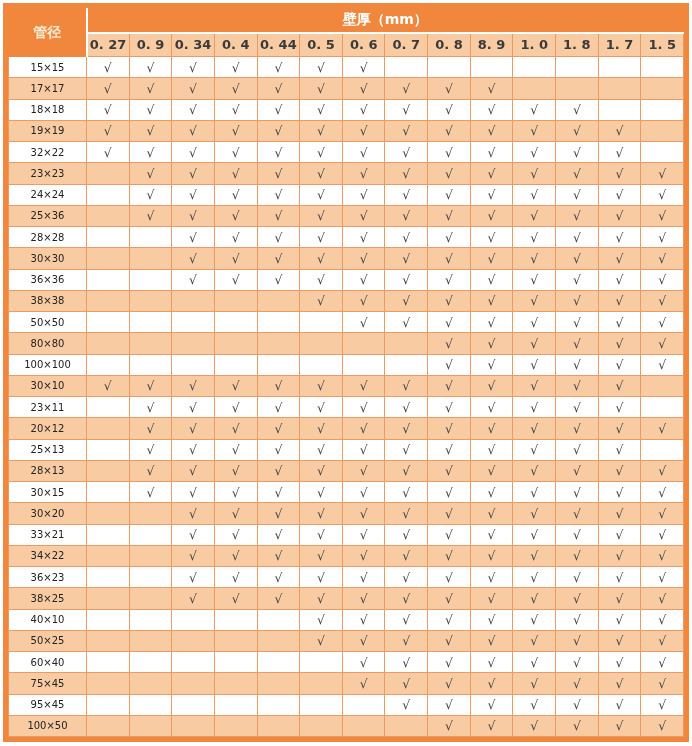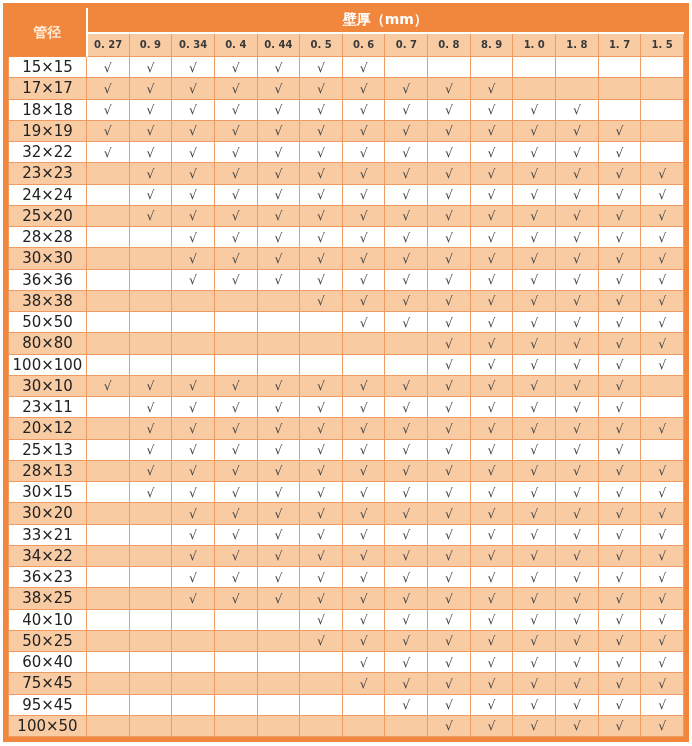--- a/index.html
+++ b/index.html
@@ -36,37 +36,37 @@
   }
   thead th.corner{
     color:#FDE9D4;
     border-right:2px solid #ffffff;
     border-bottom:1px solid var(--orange);
   }
   thead tr.sub th{
     background:var(--stripe);
     color:#3a3a3a;
     font-weight:bold;
-    font-size:10px;
+    font-size:13px;
     border:1px solid var(--border);
     border-top:2px solid #ffffff;
   }
   tbody td{
     border:1px solid var(--border);
     text-align:center;
     vertical-align:middle;
     padding:0;
     font-size:13px;
     color:var(--text);
     background:#ffffff;
     height:21px;
     overflow:hidden;
   }
   tbody tr:nth-child(even) td{background:var(--stripe);}
-  tbody td.label{font-size:15px;color:#222222;}
+  tbody td.label{font-size:10px;color:#222222;}
   tbody td.check{font-size:12.5px;color:var(--check);}
 </style>
 </head>
 <body>
 
 <div class="frame">
   <table>
     <colgroup>
         <col style="width: 78px;">
         <col>
@@ -220,21 +220,21 @@
           <td class="check">√</td>
           <td class="check">√</td>
           <td class="check">√</td>
           <td class="check">√</td>
           <td class="check">√</td>
           <td class="check">√</td>
           <td class="check">√</td>
           <td class="check">√</td>
         </tr>
         <tr>
-          <td class="label">25×20</td>
+          <td class="label">25×36</td>
           <td></td>
           <td class="check">√</td>
           <td class="check">√</td>
           <td class="check">√</td>
           <td class="check">√</td>
           <td class="check">√</td>
           <td class="check">√</td>
           <td class="check">√</td>
           <td class="check">√</td>
           <td class="check">√</td>

